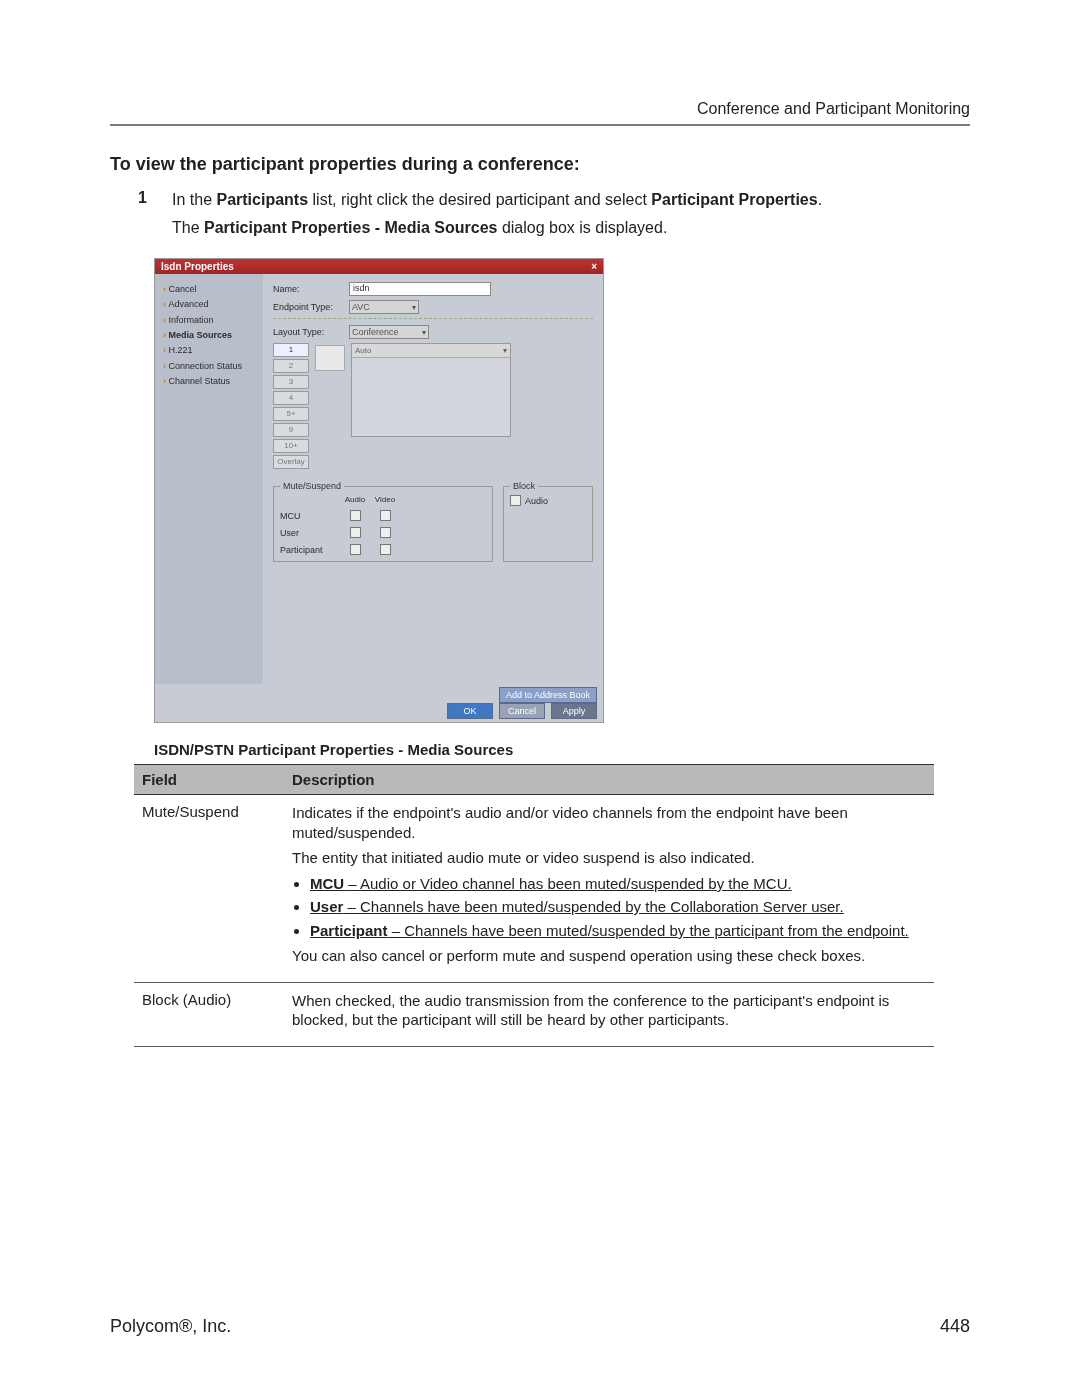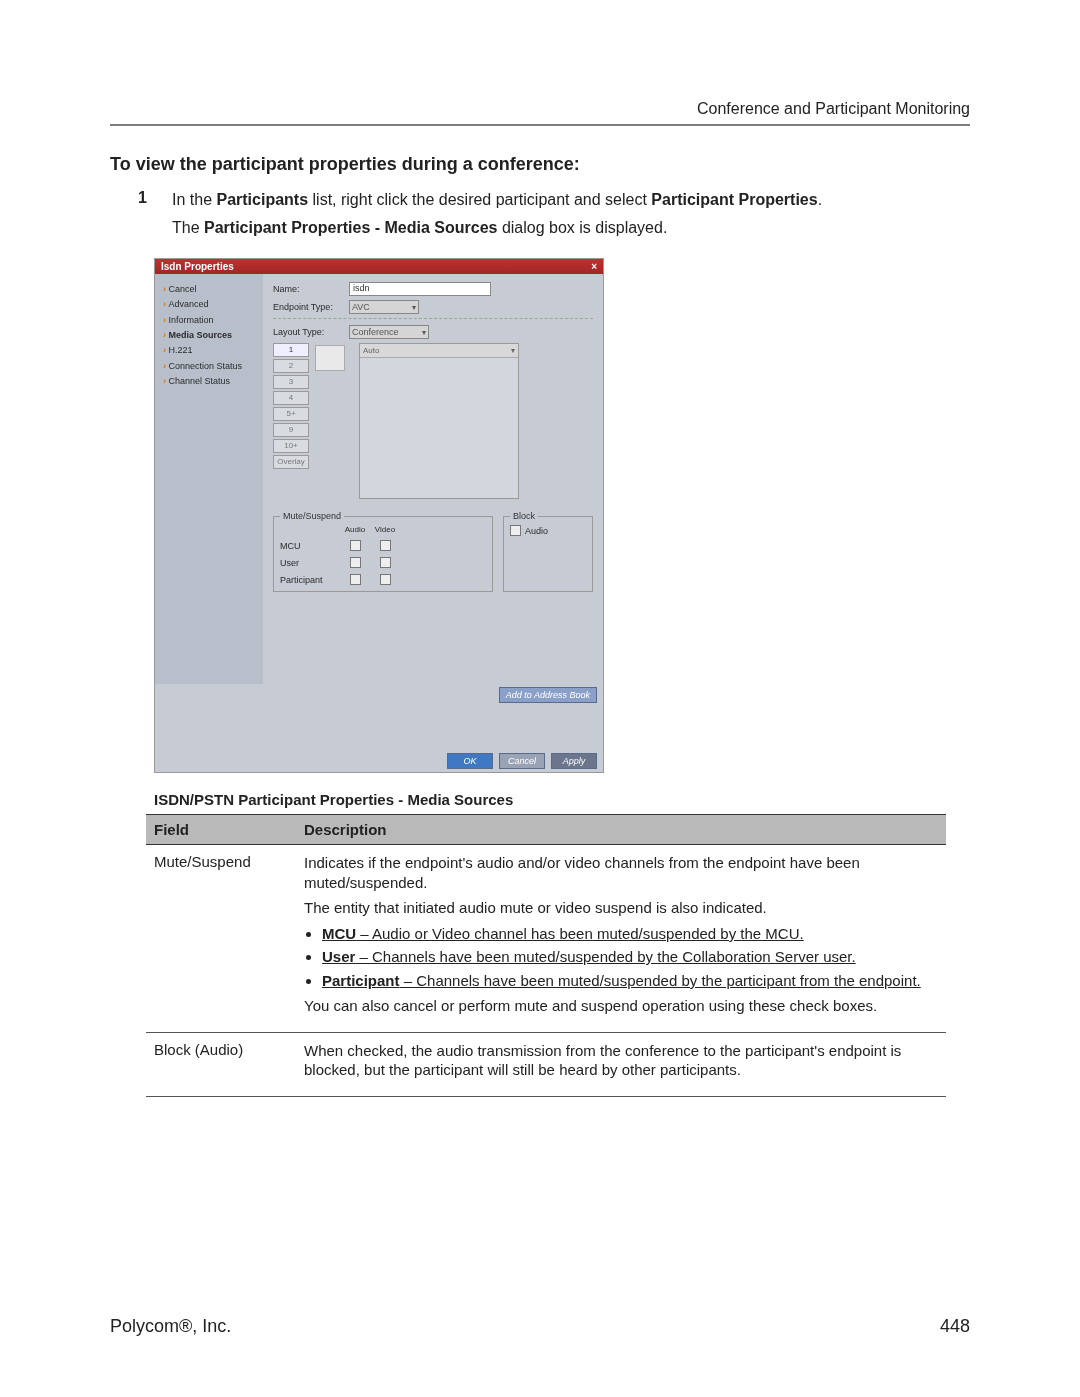--- a/index.html
+++ b/index.html
@@ -120,26 +120,25 @@
     line-height:12px;
   }
   .slot-btn.on { background:#eef; color:#333; }
   .thumb {
     width:30px; height:26px;
     border:1px solid #aaa;
     background:#e9e9e9;
     margin:2px;
   }
   .big-box {
-    width: 160px; height:156px;
+    width: 160px; height:94px;
     border:1px solid #9a9a9a;
     background:#d3d6dd;
     display:inline-block;
     vertical-align:top;
-    margin-left:8px;
   }
   .big-box-sel {
     height:14px;
     border-bottom:1px solid #aaa;
     background:#d8d8d8;
     font-size:8px;
     color:#666;
     padding:0 3px;
     display:flex;
     justify-content:space-between;
@@ -154,41 +153,39 @@
   }
   fieldset.ms legend { padding:0 3px; color:#333; }
   .ms-grid { display:grid; grid-template-columns:60px 30px 30px; row-gap:6px; align-items:center; }
   .ms-grid .hdr { font-size:8px; text-align:center; }
   .chk { width:11px; height:11px; border:1px solid #777; background:#eee; margin:0 auto; }
   .dlg-foot {
     background:#c6cbd4;
     padding:3px 6px;
     display:flex;
     justify-content:flex-end;
-    gap:6px;
     flex-wrap:wrap;
-    font-style:italic;
-  }
-  .dlg-foot .row2 { width:100%; display:flex; justify-content:flex-end; gap:6px;margin-top:44px; }
+  }
+  .dlg-foot .row2 { width:100%; display:flex; justify-content:flex-end; gap:6px; }
   .dlg-btn {
     min-width:46px; height:16px;
     border:1px solid #5a6a8a;
     font-size:9px;
     text-align:center;
     line-height:14px;
   }
   .dlg-btn.link { background:#8aa0c8; color:#fff; border-color:#5a6a8a; padding:0 6px; min-width:auto; }
   .dlg-btn.primary { background:#3f78c3; color:#fff; }
   .dlg-btn.grey { background:#9aa3b6; color:#fff; }
   .dlg-btn.dark { background:#6b768c; color:#fff; }
 
   
   .tbl-caption { font-weight:bold; margin: 10px 0 6px 44px; font-size:15px; }
   table.ref {
-    margin-left: 36px;
+    margin-left: 24px;
     border-collapse: collapse;
     width: 800px;
     font-size: 15px;
   }
   table.ref th {
     background:#b9b9b9;
     text-align:left;
     padding:6px 8px;
     border-top:1px solid #333;
     border-bottom:1px solid #333;

